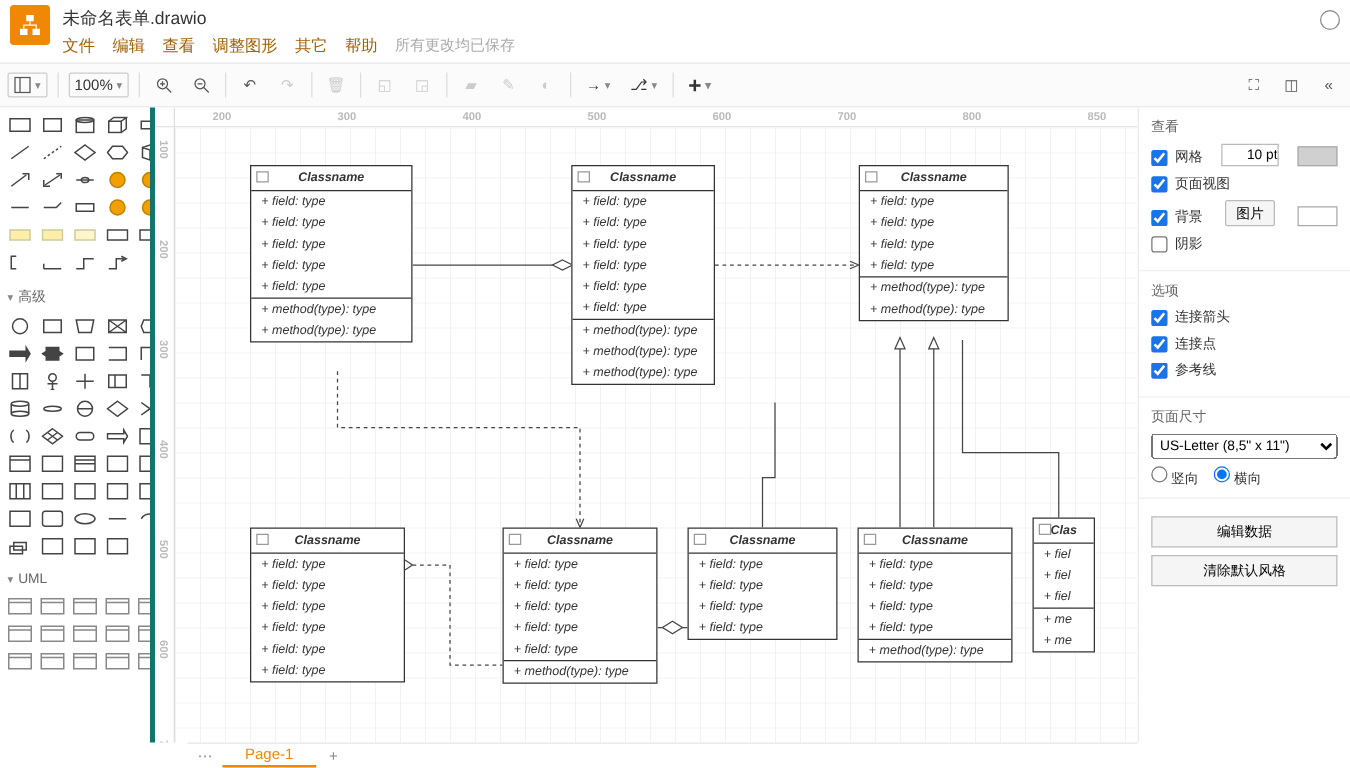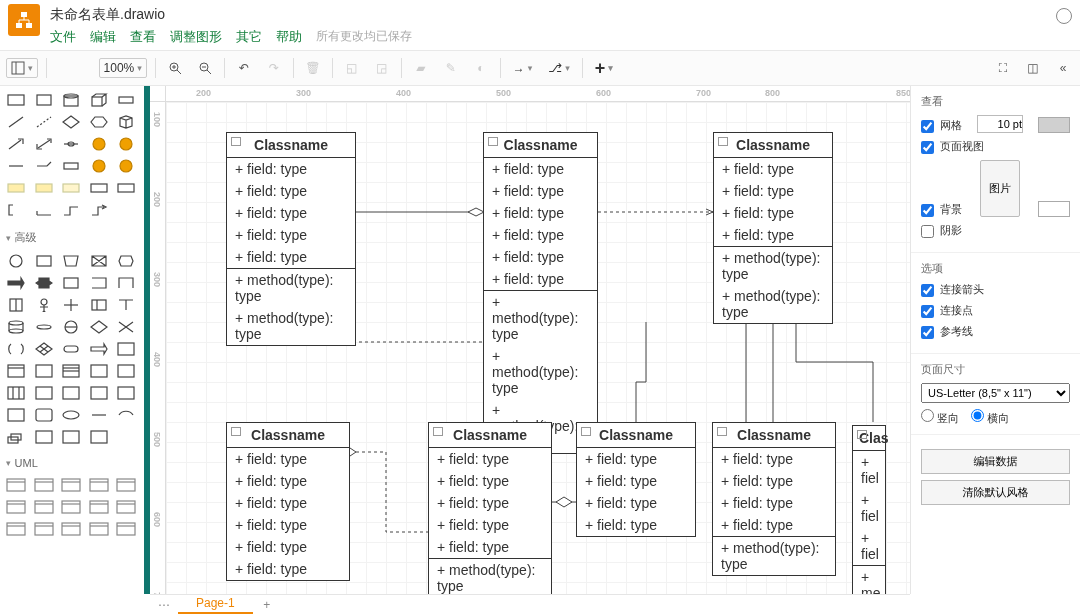--- a/index.html
+++ b/index.html
@@ -4,68 +4,68 @@
 <style>
 * { box-sizing: border-box; margin: 0; padding: 0; }
 body { font-family: -apple-system, BlinkMacSystemFont, "Segoe UI", Helvetica, Arial, sans-serif; font-size: 12px; color: #333; background: #fff; width: 1080px; height: 614px; overflow: hidden; position: relative; }
 
 
 .header { height: 50px; display: flex; align-items: flex-start; padding: 4px 8px 0 8px; border-bottom: none; }
 .logo { width: 32px; height: 32px; background: #f08705; border-radius: 3px; margin-right: 10px; display:flex;align-items:center;justify-content:center;color:#fff;font-size:16px; }
 .title-area { display: flex; flex-direction: column; }
 .doc-title { font-size: 14px; font-weight: 400; color: #333; padding: 2px 0; }
 .menu-row { display: flex; gap: 14px; margin-top: 2px; }
-.menu-item { font-size: 13px; color: #15803d; cursor: pointer; }
+.menu-item { font-size: 13px; color: #a16207; cursor: pointer; }
 .menu-saved { color: #aaa; }
 .globe { margin-left: auto; width: 16px; height: 16px; border: 1.5px solid #888; border-radius: 50%; position: relative; align-self: flex-start; margin-top: 4px; }
 
 
 .toolbar { height: 36px; border-top: 1px solid #e8e8e8; border-bottom: 1px solid #e8e8e8; display: flex; align-items: center; padding: 0 6px; gap: 8px; background: #fbfbfb; }
 .tool-btn { width: 22px; height: 22px; display:flex;align-items:center;justify-content:center; cursor:pointer; color:#555; position:relative;}
 .tool-sep { width: 1px; height: 20px; background: #ddd; }
-.zoom { font-size: 12px; padding: 2px 6px; margin-left: 44px; }
+.zoom { font-size: 12px; padding: 2px 6px; }
 .tool-dd { border:1px solid #ccc; border-radius:2px; padding:2px 4px; display:flex;align-items:center; }
 .tool-dd::after{content:"▾"; font-size:9px; margin-left:3px; color:#888;}
 .toolbar-right { margin-left: auto; display:flex; gap:8px; align-items:center;}
 
 
 .main { display: flex; height: 508px; }
-.sidebar-left { width: 150px; border-right: 6px solid #0f766e; overflow: hidden; background:#fff;}
+.sidebar-left { width: 124px; border-right: 4px solid #0f766e; overflow: hidden; background:#fff;}
 .shape-grid { display: grid; grid-template-columns: repeat(5, 1fr); gap: 2px; padding: 4px; }
 .shape { width: 24px; height: 20px; display:flex;align-items:center;justify-content:center; cursor:pointer;}
 .shape svg { stroke:#444; fill:none; stroke-width:1.2;}
 .gear { fill:#f0a000; stroke:#c08000;}
 .section-head { font-size: 11px; color: #666; padding: 6px 8px 2px 6px; display:flex;align-items:center;}
 .section-head::before { content:"▾"; font-size:9px; margin-right:4px; color:#888;}
 .more-shapes { color: #f08705; font-size: 12px; padding: 6px 8px; cursor:pointer;}
 
 .canvas-wrap { flex: 1; position: relative; overflow: hidden; background: #fafafa; }
 .ruler-h { position:absolute; left:16px; top:0; right:0; height:16px; background:#fff; border-bottom:1px solid #ddd; font-size:9px; color:#bbb; display:flex;}
 .ruler-v { position:absolute; left:0; top:16px; bottom:0; width:16px; background:#fff; border-right:1px solid #ddd;}
 .ruler-corner { position:absolute; left:0; top:0; width:16px; height:16px; background:#fff; border-right:1px solid #ddd; border-bottom:1px solid #ddd;}
 .ruler-tick { position:absolute; font-size:9px; color:#bbb;font-weight:bold; }
 .canvas { position:absolute; left:16px; top:16px; right:0; bottom:0; background:#fff;
   background-image: linear-gradient(#f2f2f2 1px, transparent 1px), linear-gradient(90deg, #f2f2f2 1px, transparent 1px);
   background-size: 20px 20px;
 }
-.class-box { position:absolute; background:#fff; border:1px solid #333; font-size:14px; }
+.class-box { position:absolute; background:#fff; border:1px solid #333; font-size:10px;font-style:italic; }
 .class-head { text-align:center; font-weight:bold; padding:4px 6px; border-bottom:1px solid #333; position:relative;}
 .class-head::before { content:""; position:absolute; left:4px; top:4px; width:8px; height:7px; border:1px solid #999;}
 .class-sec { border-bottom:1px solid #333; }
 .class-sec:last-child { border-bottom:none;}
 .class-row { padding:3px 8px; }
 
 .sidebar-right { width: 170px; border-left: 1px solid #e5e5e5; background:#fff; padding:0; font-size:12px;}
 .panel-title { display:flex; justify-content:center; padding:8px; border-bottom:1px solid #eee; font-size:12px; color:#555; position:relative;}
 .panel-close { position:absolute; right:8px; top:6px; color:#bbb; cursor:pointer; font-size:14px;}
 .panel-section { padding:8px 10px; border-bottom:1px solid #f0f0f0;}
 .panel-label { font-size:11px; color:#666; margin-bottom:6px;}
 .check-row { display:flex; align-items:flex-end; gap:6px; margin-bottom:6px; font-size:11px;}
 .check-row input[type=checkbox]{ accent-color:#1a73e8;}
-.btn-sm { border:1px solid #bbb; background:#f5f5f5; border-radius:2px; padding:20px 8px; font-size:11px; cursor:pointer;}
+.btn-sm { border:1px solid #bbb; background:#f5f5f5; border-radius:2px; padding:2px 8px; font-size:11px; cursor:pointer;}
 .spin { width:46px; border:1px solid #bbb; padding:2px 0; font-size:11px; text-align:right;}
 .color-swatch { width:32px; height:16px; border:1px solid #aaa; background:#d0d0d0; margin-left:auto;}
 .select-full { width:100%; font-size:11px; padding:2px;}
 .radio-row { display:flex; gap:12px; margin-top:6px; font-size:11px; align-items:center;}
 .btn-full { width:100%; margin-top:6px; padding:4px; border:1px solid #bbb; background:#f5f5f5; font-size:11px; cursor:pointer;}
 
 
 .footer { position:absolute; left:150px; bottom:0; right:170px; height:20px; border-top:1px solid #e5e5e5; background:#fff; display:flex; align-items:center;}
 .tab-menu { width:28px; text-align:center; color:#888; cursor:pointer;}
 .tab { padding:2px 18px; color:#f08705; font-size:12px; border-bottom:3px solid #f08705; cursor:pointer;}
@@ -635,21 +635,21 @@
 
   <div class="canvas-wrap">
     <div class="ruler-corner"></div>
     <div class="ruler-h" id="ruler-h">
         <span class="ruler-tick" style="left: 30px; top: 2px;">200</span>
         <span class="ruler-tick" style="left: 130px; top: 2px;">300</span>
         <span class="ruler-tick" style="left: 230px; top: 2px;">400</span>
         <span class="ruler-tick" style="left: 330px; top: 2px;">500</span>
         <span class="ruler-tick" style="left: 430px; top: 2px;">600</span>
         <span class="ruler-tick" style="left: 530px; top: 2px;">700</span>
-        <span class="ruler-tick" style="left: 599px; top: 2px;">800</span>
+        <span class="ruler-tick" style="left: 630px; top: 2px;">800</span>
         <span class="ruler-tick" style="left: 730px; top: 2px;">850</span>
       </div>
     <div class="ruler-v" id="ruler-v">
         <span class="ruler-tick" style="writing-mode: vertical-rl; top: 10px; left: 2px;">100</span>
         <span class="ruler-tick" style="writing-mode: vertical-rl; top: 90px; left: 2px;">200</span>
         <span class="ruler-tick" style="writing-mode: vertical-rl; top: 170px; left: 2px;">300</span>
         <span class="ruler-tick" style="writing-mode: vertical-rl; top: 250px; left: 2px;">400</span>
         <span class="ruler-tick" style="writing-mode: vertical-rl; top: 330px; left: 2px;">500</span>
         <span class="ruler-tick" style="writing-mode: vertical-rl; top: 410px; left: 2px;">600</span>
         <span class="ruler-tick" style="writing-mode: vertical-rl; top: 490px; left: 2px;">700</span>
@@ -754,21 +754,21 @@
           <div class="class-sec">
             <div class="class-row">+ field: type</div>
             <div class="class-row">+ field: type</div>
             <div class="class-row">+ field: type</div>
             <div class="class-row">+ field: type</div>
           </div>
           <div class="class-sec">
             <div class="class-row">+ method(type): type</div>
           </div>
         </div>
-        <div class="class-box" style="left: 686px; top: 323px; width: 34px;">
+        <div class="class-box" style="left: 686px; top: 312px; width: 50px;">
           <div class="class-head">Clas</div>
           <div class="class-sec">
             <div class="class-row">+ fiel</div>
             <div class="class-row">+ fiel</div>
             <div class="class-row">+ fiel</div>
           </div>
           <div class="class-sec">
             <div class="class-row">+ me</div>
             <div class="class-row">+ me</div>
           </div>

